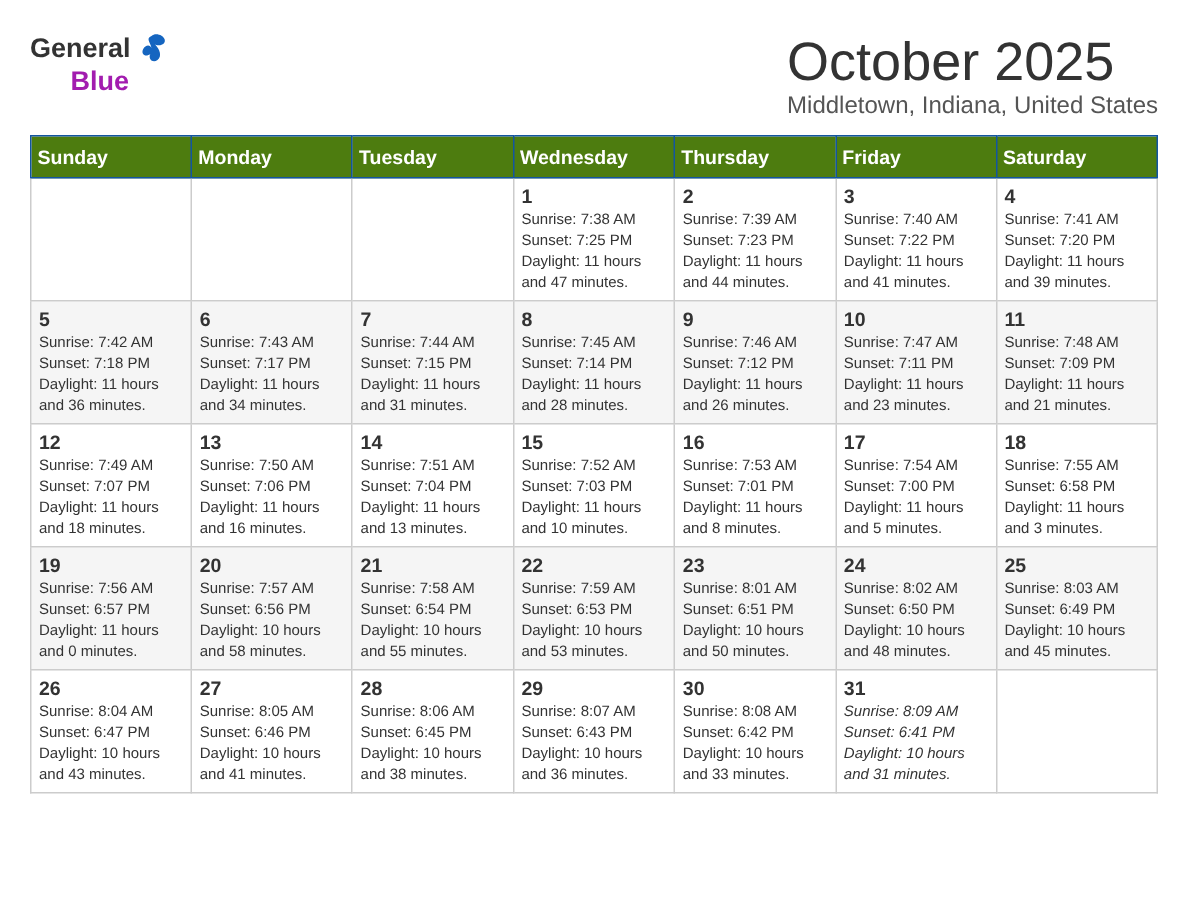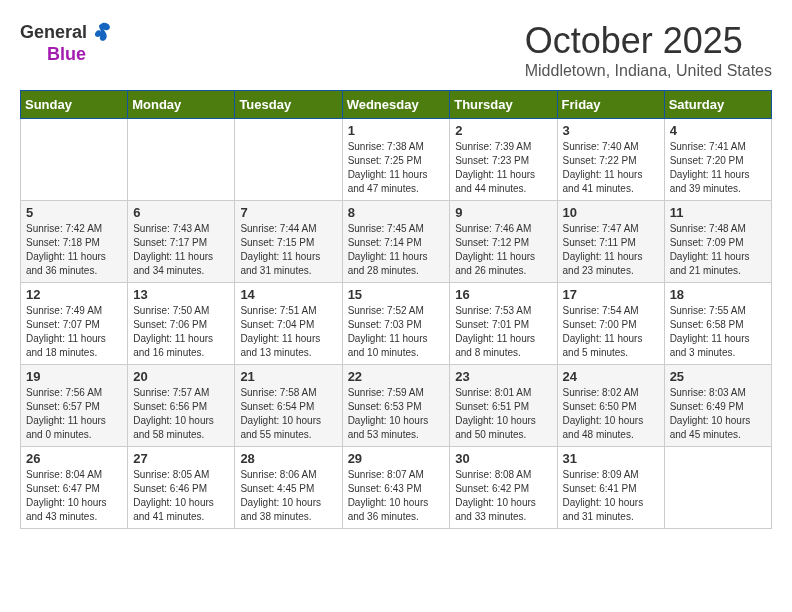--- a/index.html
+++ b/index.html
@@ -328,41 +328,41 @@
         <td>
           <div class="day-number">27</div>
           <div class="day-info" style="white-space: pre-line;">Sunrise: 8:05 AM
 Sunset: 6:46 PM
 Daylight: 10 hours
 and 41 minutes.</div>
         </td>
         <td>
           <div class="day-number">28</div>
           <div class="day-info" style="white-space: pre-line;">Sunrise: 8:06 AM
-Sunset: 4:45 PM
+Sunset: 6:45 PM
 Daylight: 10 hours
 and 38 minutes.</div>
         </td>
         <td>
           <div class="day-number">29</div>
           <div class="day-info" style="white-space: pre-line;">Sunrise: 8:07 AM
 Sunset: 6:43 PM
 Daylight: 10 hours
 and 36 minutes.</div>
         </td>
         <td>
           <div class="day-number">30</div>
           <div class="day-info" style="white-space: pre-line;">Sunrise: 8:08 AM
 Sunset: 6:42 PM
 Daylight: 10 hours
 and 33 minutes.</div>
         </td>
         <td>
           <div class="day-number">31</div>
-          <div class="day-info" style="white-space: pre-line;">Sunrise: 8:09 AM
+          <div class="day-info" style="white-space: pre-line; font-style: italic;">Sunrise: 8:09 AM
 Sunset: 6:41 PM
 Daylight: 10 hours
 and 31 minutes.</div>
         </td>
         <td class="empty-cell"></td>
       </tr>
     </tbody>
 </table>
 
 </body></html>

